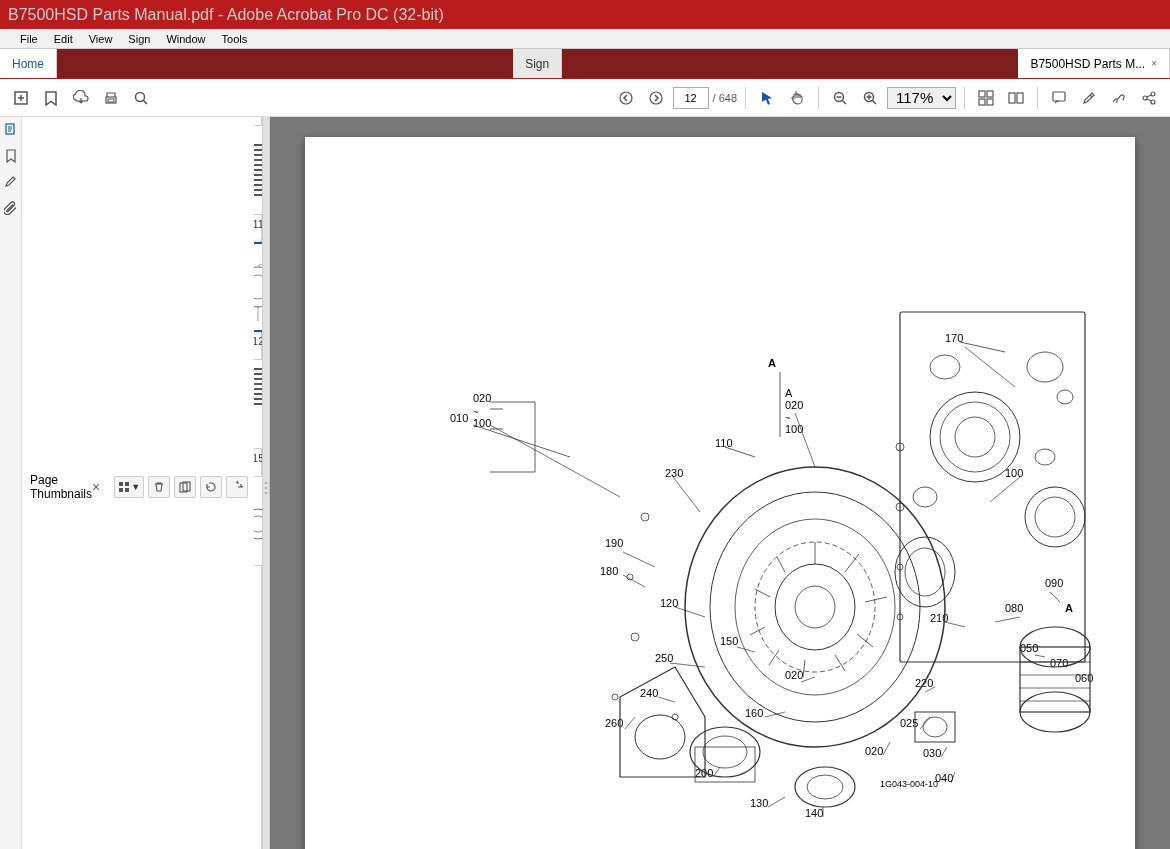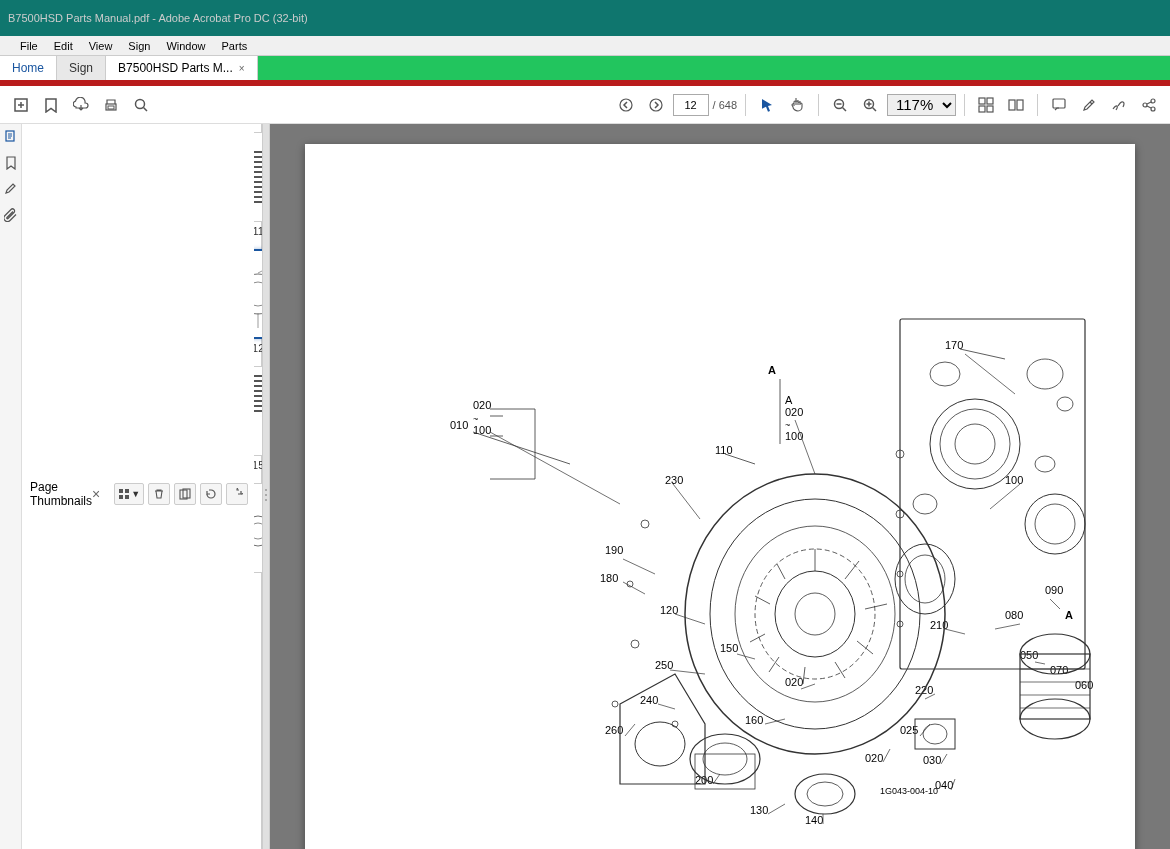--- a/index.html
+++ b/index.html
@@ -1,24 +1,24 @@
 <!DOCTYPE html>
 <html><head>
   <meta charset="utf-8">
   <style>
     * { margin: 0; padding: 0; box-sizing: border-box; }
     body { font-family: 'Segoe UI', Arial, sans-serif; font-size: 12px; background: #f0f0f0; width: 1170px; height: 849px; overflow: hidden; }
 
     
     .title-bar {
-      background: #0f766e;
+      background: #b91c1c;
       color: #ccc;
-      font-size: 11px;
+      font-size: 16px;
       padding: 3px 8px;
-      height: 36px;
+      height: 29px;
       display: flex;
       align-items: center;
     }
 
     
     .menu-bar {
       background: #f0f0f0;
       height: 20px;
       display: flex;
       align-items: center;
@@ -26,25 +26,26 @@
       border-bottom: 1px solid #ccc;
     }
     .menu-bar span {
       padding: 2px 8px;
       font-size: 11px;
       cursor: pointer;
     }
 
     
     .tab-bar {
-      background: #22c55e;
+      background: #7f1d1d;
       height: 30px;
       display: flex;
       align-items: stretch;
-      border-bottom: 6px solid #b91c1c;
+      border-bottom: 1px solid #b91c1c;
+      justify-content: space-between;
     }
     .tab {
       display: flex;
       align-items: center;
       padding: 0 12px;
       font-size: 12px;
       font-weight: 500;
       cursor: pointer;
       border-right: 1px solid #ccc;
     }
@@ -258,21 +259,21 @@
 <div class="title-bar">
   <span>B7500HSD Parts Manual.pdf - Adobe Acrobat Pro DC (32-bit)</span>
 </div>
 
 <div class="menu-bar">
   <span>File</span>
   <span>Edit</span>
   <span>View</span>
   <span>Sign</span>
   <span>Window</span>
-  <span>Parts</span>
+  <span>Tools</span>
 </div>
 
 <div class="tab-bar">
   <div class="tab active-nav">
     <span>Home</span>
   </div>
   <div class="tab inactive-nav">
     <span>Sign</span>
   </div>
   <div class="tab-doc">

